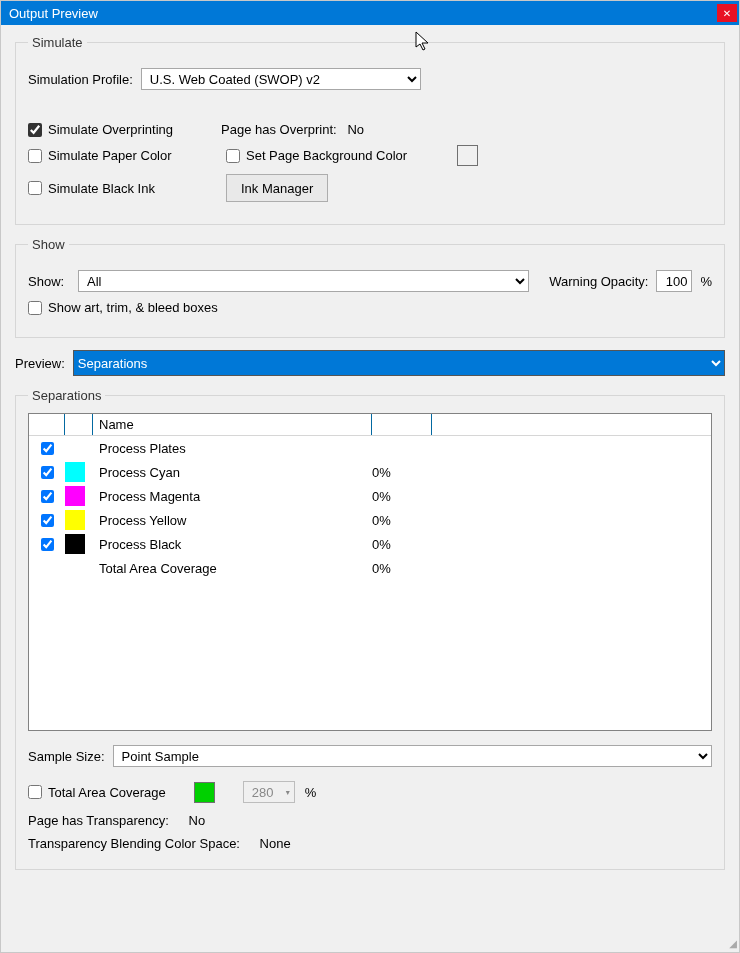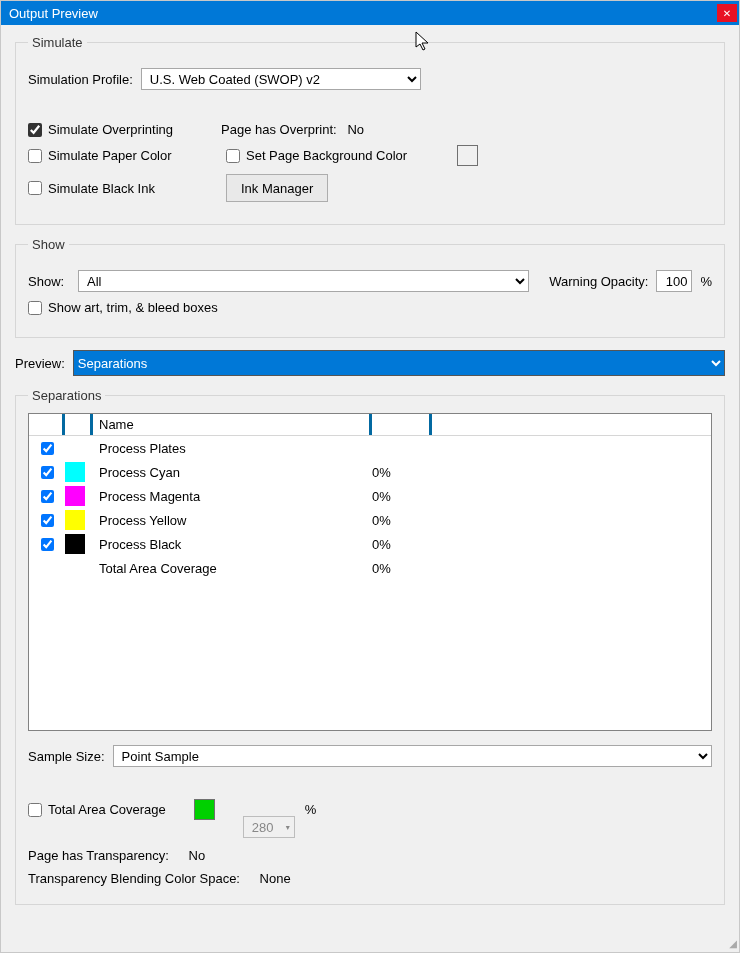--- a/index.html
+++ b/index.html
@@ -18,27 +18,27 @@
   .chk input { width: 14px; height: 14px; margin: 0; accent-color: #333; }
   .btn { background: #e9e9e9; border: 1px solid #adadad; padding: 5px 14px; height: 28px; cursor: default; }
   .swatch { width: 21px; height: 21px; border: 1px solid #707070; display: inline-block; }
   .swatch.disabled { background: #f0f0f0; }
   .swatch.green { background: #00d000; }
   .prev-row { display: flex; align-items: center; gap: 8px; margin: 2px 0 12px 0; }
   select.preview-sel { flex: 1; height: 26px; background: #0078d7; color: #fff; border: 1px solid #555; }
   select.preview-sel option { color: #000; background: #fff; }
   .sep-table { background: #fff; border: 1px solid #828282; height: 318px; width: 100%; }
   .sep-header { display: grid; grid-template-columns: 36px 28px 1fr 60px 1fr; border-bottom: 1px solid #d6d6d6; height: 22px; align-items: center; }
-  .sep-header .cell { padding-left: 6px; border-right: 3px solid #0369a1; height: 100%; display: flex; align-items: center; }
+  .sep-header .cell { padding-left: 6px; border-right: 1px solid #0369a1; height: 100%; display: flex; align-items: center; }
   .sep-header .cell:last-child { border-right: none; }
   .sep-row { display: grid; grid-template-columns: 36px 28px 1fr 60px 1fr; height: 24px; align-items: center; }
   .sep-row .ck { display: flex; justify-content: center; }
   .sep-row .sw { width: 20px; height: 20px; border: none; }
   .sep-row .nm { padding-left: 6px; }
-  .spinner { display: inline-flex; align-items: center; width: 52px; height: 22px; gap: 2px; color:#888; border:1px solid #bdbdbd; background:#f0f0f0;margin-top:35px;}
+  .spinner { display: inline-flex; align-items: center; width: 52px; height: 22px; gap: 2px; color:#888; border:1px solid #bdbdbd; background:#f0f0f0;}
   .spinner .num { flex: 1; text-align: left; padding-left: 4px; }
   .spinner .arr { font-size: 8px; color: #888; }
   .cursor { position: absolute; left: 414px; top: 30px; pointer-events: none; }
   .resize-grip { position: absolute; right: 2px; bottom: 2px; width: 12px; height: 12px; color:#aaa; font-size:10px; text-align:right; }
 </style>
 </head>
 <body>
 
 <div class="window">
 

